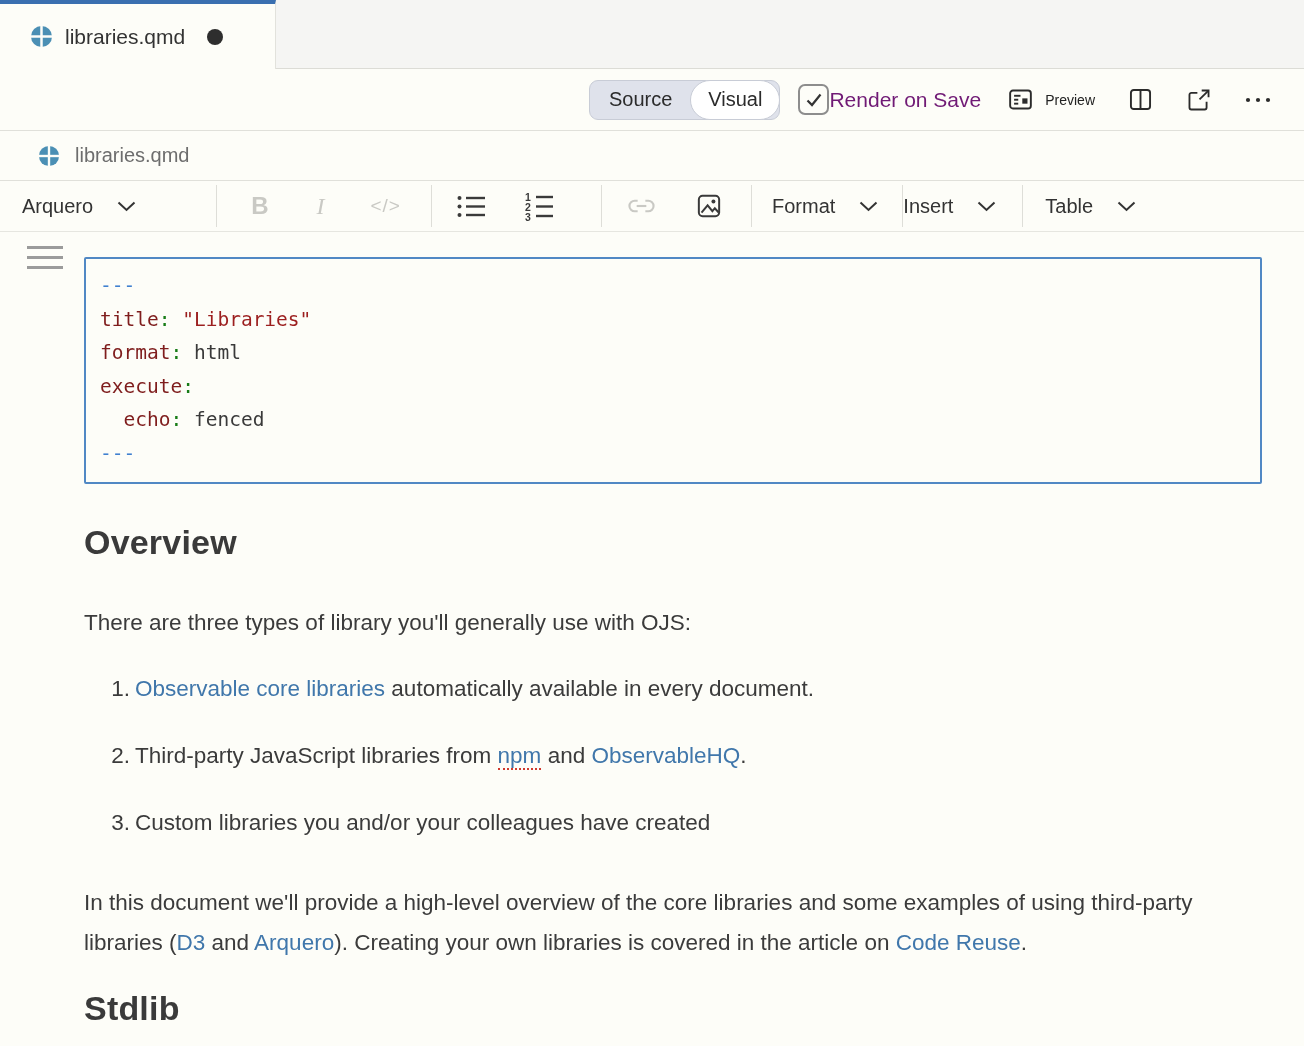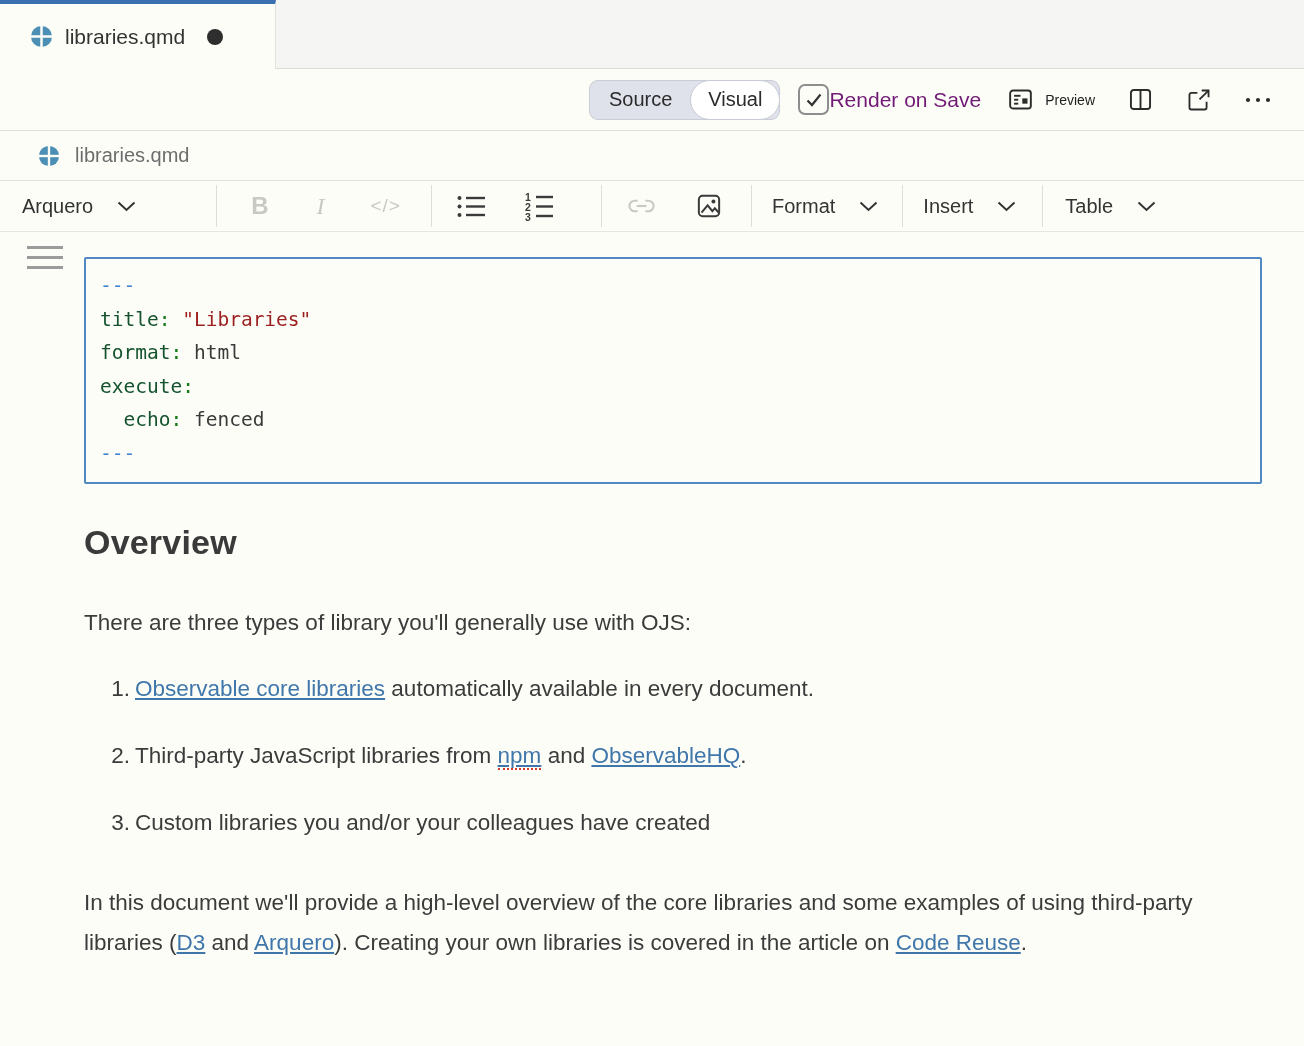--- a/index.html
+++ b/index.html
@@ -67,34 +67,34 @@
   .content { padding:25px 42px 0 84px; position:relative; }
   .drag-handle { position:absolute; left:27px; top:14px; width:36px; cursor:grab; }
   .drag-handle div { height:3px; background:#9b9b9b; margin-bottom:7px; }
 
   .yaml-block {
     border:2px solid #5188c4; border-radius:2px; background:#fdfdf8;
     padding:10px 0 12px 14px; cursor:text;
   }
   .yaml-line { font-family:"DejaVu Sans Mono", monospace; font-size:19.5px; line-height:33.5px; white-space:pre; }
   .tk-delim  { color:#4080d0; }
-  .tk-key    { color:#14532d; }
+  .tk-key    { color:#7f1d1d; }
   .tk-colon  { color:#177c17; }
   .tk-string { color:#9c1f1f; }
   .tk-value  { color:#3a3a3a; }
 
   h1.doc-h {
     font-size:34px; font-weight:700; color:#3a3a3a; letter-spacing:0.2px;
     margin-top:37px; line-height:42px;
   }
   p.doc-p { font-size:22.5px; line-height:40px; color:#3b3b3b; margin-top:40px; max-width:1145px; }
   .doc-list { margin-top:26px; }
   .doc-li { display:flex; font-size:22.5px; line-height:40px; margin-bottom:27px; }
   .li-num { width:46px; flex:0 0 auto; text-align:right; margin-right:5px; }
-  a.doc-link { color:#4077ab; text-decoration:underline; cursor:pointer; }
+  a.doc-link { color:#4077ab; cursor:pointer; }
   a.doc-link.misspelled { border-bottom:2px dotted #d03a2f; padding-bottom:0px;margin-top:6px; }
   .closing { margin-top:32px; }
   h1.doc-h2 { margin-top:24px; }
 </style>
 </head>
 <body>
 
 <div class="tabbar">
   <div class="tab">
     <svg class="qicon" viewBox="0 0 24 24">
@@ -232,21 +232,21 @@
 
   <div class="dd" style="margin-left:20px">
     <span>Format</span>
     <svg class="chev" width="19" height="11" viewBox="0 0 19 11">
       <polyline points="1.5,1.5 9.5,9 17.5,1.5" fill="none" stroke="#333" stroke-width="2"></polyline>
     </svg>
   </div>
 
   <div class="vsep" style="margin-left:24px"></div>
 
-  <div class="dd" style="margin-left:20px">
+  <div class="dd" style="">
     <span>Insert</span>
     <svg class="chev" width="19" height="11" viewBox="0 0 19 11">
       <polyline points="1.5,1.5 9.5,9 17.5,1.5" fill="none" stroke="#333" stroke-width="2"></polyline>
     </svg>
   </div>
 
   <div class="vsep" style="margin-left:26px"></div>
 
   <div class="dd" style="margin-left:22px">
     <span>Table</span>
@@ -287,14 +287,15 @@
       <span><span>Third-party JavaScript libraries from </span><a class="doc-link misspelled">npm</a><span> and </span><a class="doc-link">ObservableHQ</a><span>.</span></span>
     </div>
     <div class="doc-li">
       <span class="li-num">3.</span>
       <span>Custom libraries you and/or your colleagues have created</span>
     </div>
   </div>
 
   <p class="doc-p closing"><span>In this document we'll provide a high-level overview of the core libraries and some examples of using third-party libraries (</span><a class="doc-link">D3</a><span> and </span><a class="doc-link">Arquero</a><span>). Creating your own libraries is covered in the article on </span><a class="doc-link">Code Reuse</a><span>.</span></p>
 
+  <h1 class="doc-h doc-h2">Stdlib</h1>
 
 </div>
 
 </body></html>

